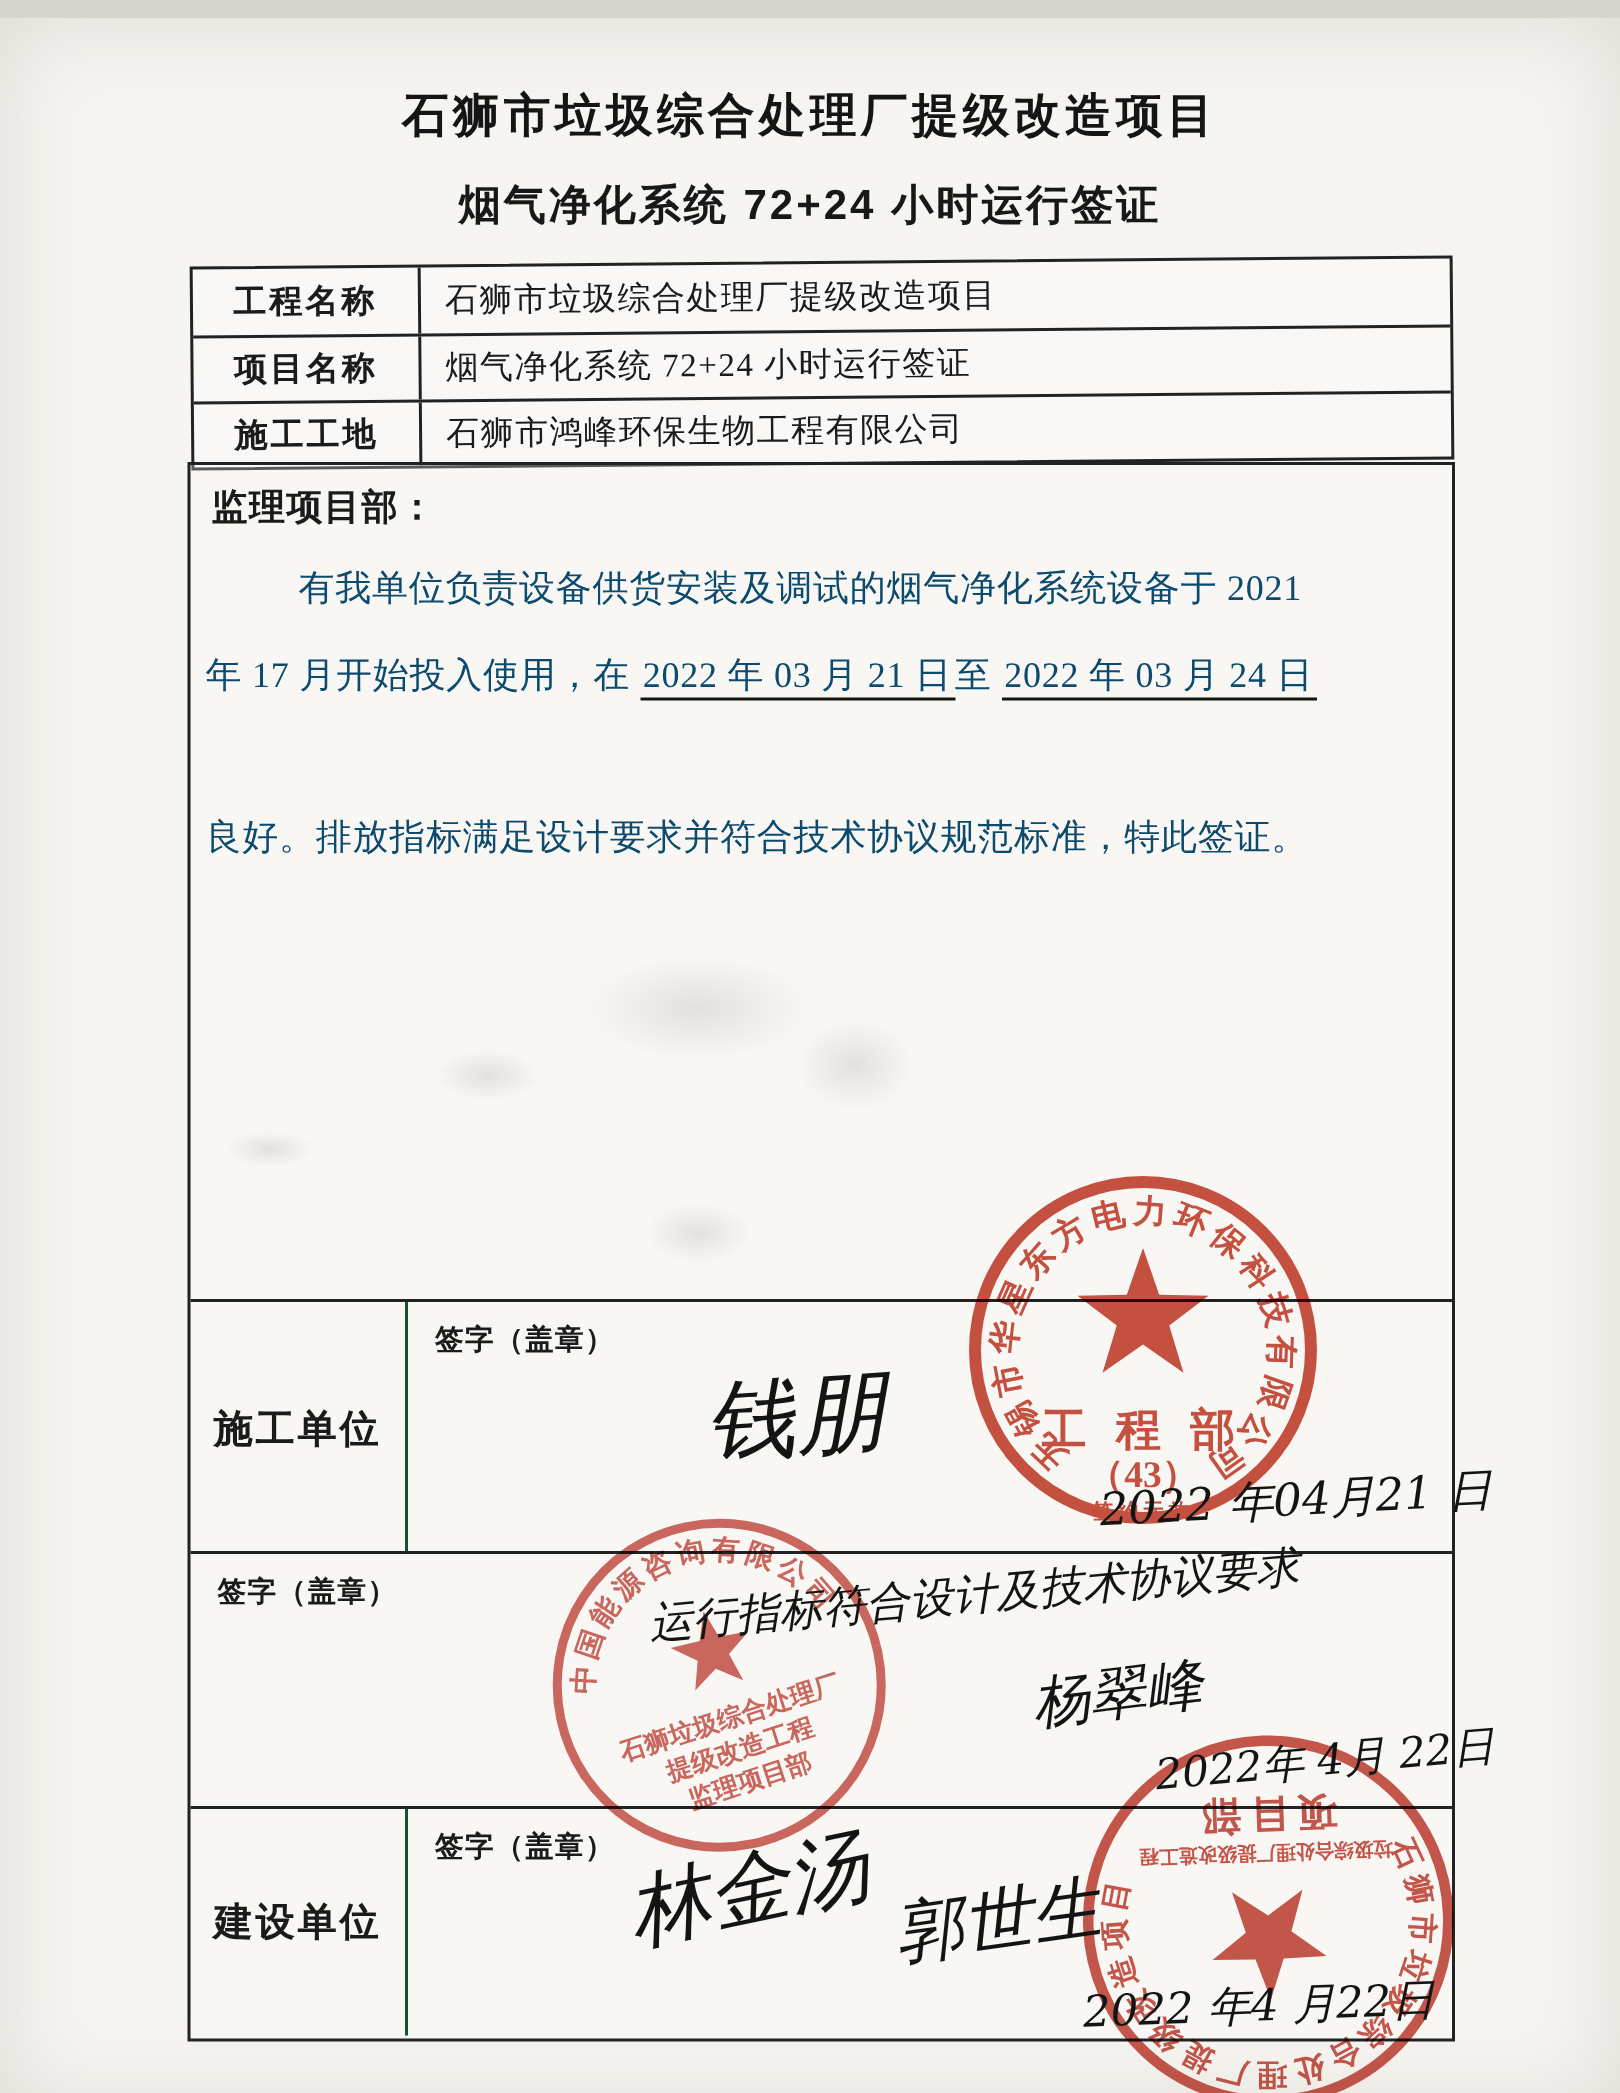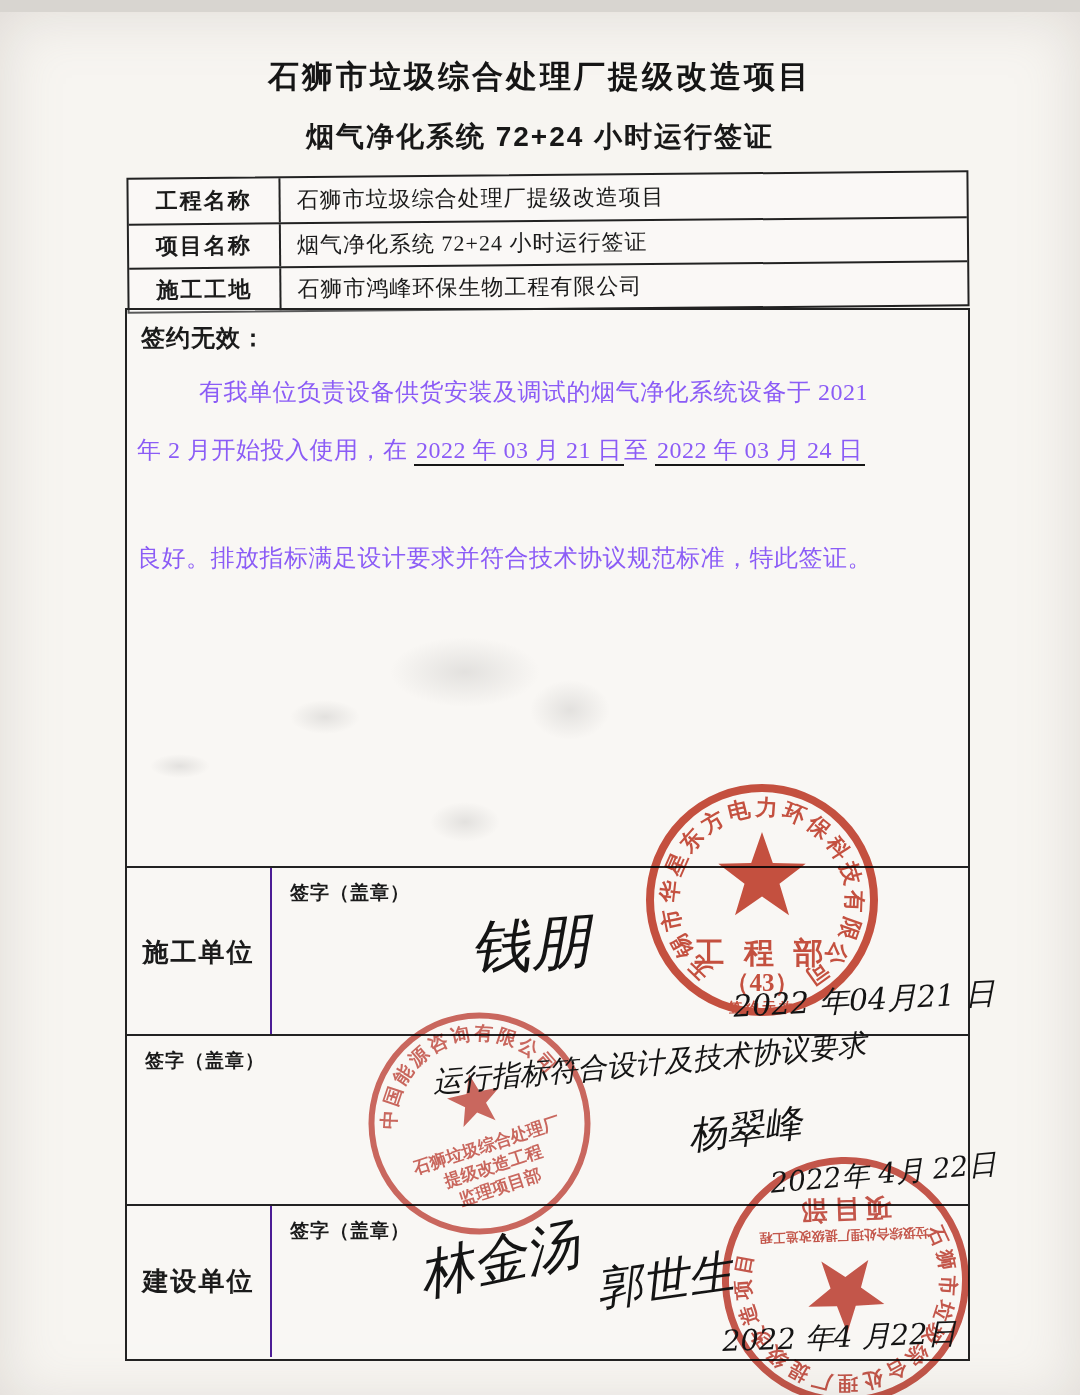--- a/index.html
+++ b/index.html
@@ -34,33 +34,33 @@
     border-right:2px solid #222;display:flex;align-items:center;justify-content:center;
     font-size:22px;letter-spacing:2px;font-weight:bold;
   }
   .info-value{display:flex;align-items:center;padding-left:16px;font-size:22px;letter-spacing:1px;}
   
   .main-box{
     position:absolute;left:125px;top:296px;width:841px;height:1049px;
     border:2px solid #222;background:rgba(255,255,255,.25);
   }
   .content-heading{position:absolute;left:14px;top:12px;font-size:24px;font-weight:bold;letter-spacing:1px;}
-  .content-line{position:absolute;font-size:24px;letter-spacing:.5px;white-space:nowrap;color:#8b5cf6;}
+  .content-line{position:absolute;font-size:24px;letter-spacing:.5px;white-space:nowrap;color:#0c4a6e;}
   .content-line u{text-decoration:none;border-bottom:2px solid #161616;padding:0 2px 1px 2px;}
   .cl1{left:72px;top:66px;}
   .cl2{left:10px;top:124px;}
   .cl3{left:10px;top:184px;}
   .cl4{left:10px;top:232px;}
   
   .sign-row{position:absolute;left:0;width:100%;border-top:2px solid #222;display:flex;}
   .row-a{top:556px;height:168px;}
   .row-b{top:724px;height:170px;}
   .row-c{top:894px;height:151px;}
   .unit-cell{
-    width:143px;border-right:2px solid #4c1d95;flex:0 0 auto;
+    width:143px;border-right:2px solid #14532d;flex:0 0 auto;
     display:flex;align-items:center;justify-content:center;
     font-size:26px;font-weight:bold;letter-spacing:2px;
   }
   .sign-cell{position:relative;flex:1;}
   .seal-label{position:absolute;left:18px;top:12px;font-size:19px;font-weight:bold;letter-spacing:1px;}
   
   .hand{
     position:absolute;font-family:"DejaVu Serif", serif;font-style:italic;
     color:#141414;white-space:nowrap;z-index:6;
   }
@@ -104,23 +104,23 @@
       <div class="info-label">项目名称</div>
       <div class="info-value">烟气净化系统 72+24 小时运行签证</div>
     </div>
     <div class="info-row">
       <div class="info-label">施工工地</div>
       <div class="info-value">石狮市鸿峰环保生物工程有限公司</div>
     </div>
   </div>
 
   <div class="main-box">
-    <div class="content-heading">签约无效：</div>
+    <div class="content-heading">监理项目部：</div>
     <div class="content-line cl1">有我单位负责设备供货安装及调试的烟气净化系统设备于 2021</div>
-    <div class="content-line cl2"><span>年 2 月开始投入使用，在 </span><u>2022 年 03 月 21 日</u><span>至 </span><u>2022 年 03 月 24 日</u></div>
+    <div class="content-line cl2"><span>年 17 月开始投入使用，在 </span><u>2022 年 03 月 21 日</u><span>至 </span><u>2022 年 03 月 24 日</u></div>
     <div class="content-line cl4">良好。排放指标满足设计要求并符合技术协议规范标准，特此签证。</div>
 
     <div class="sign-row row-a">
       <div class="unit-cell">施工单位</div>
       <div class="sign-cell">
         <div class="seal-label">签字（盖章）</div>
       </div>
     </div>
     <div class="sign-row row-b">
       <div class="sign-cell">

